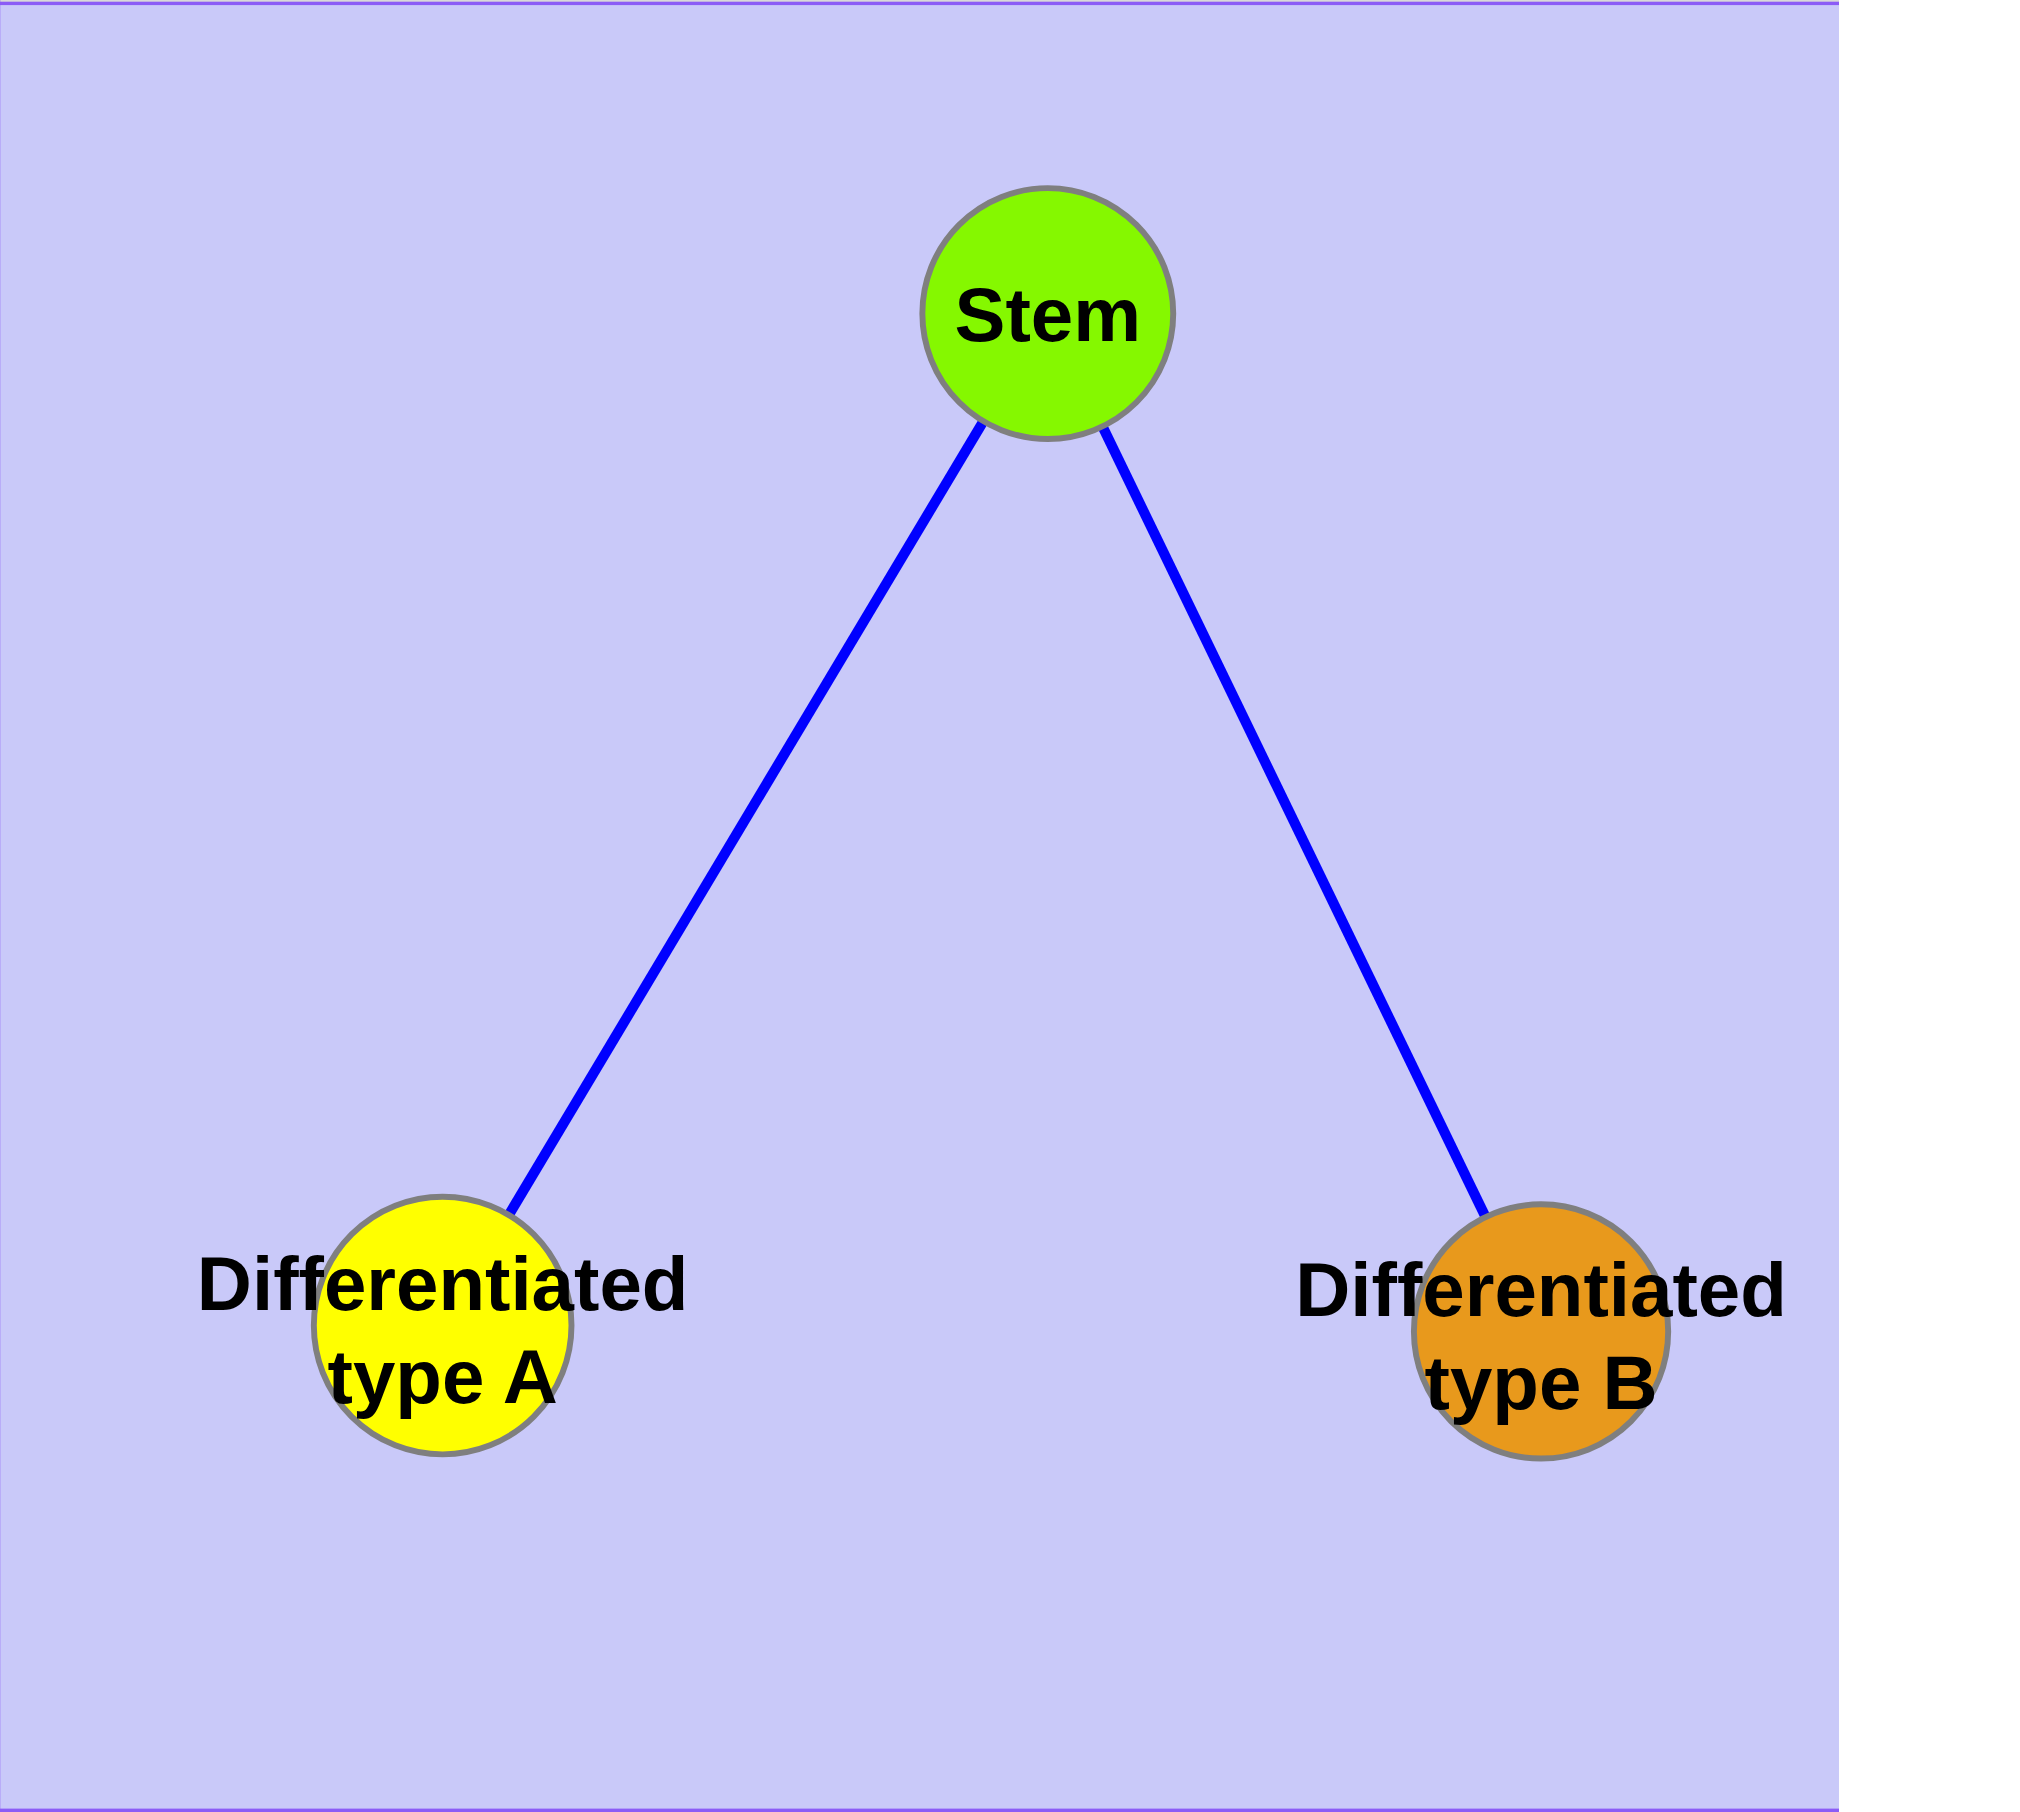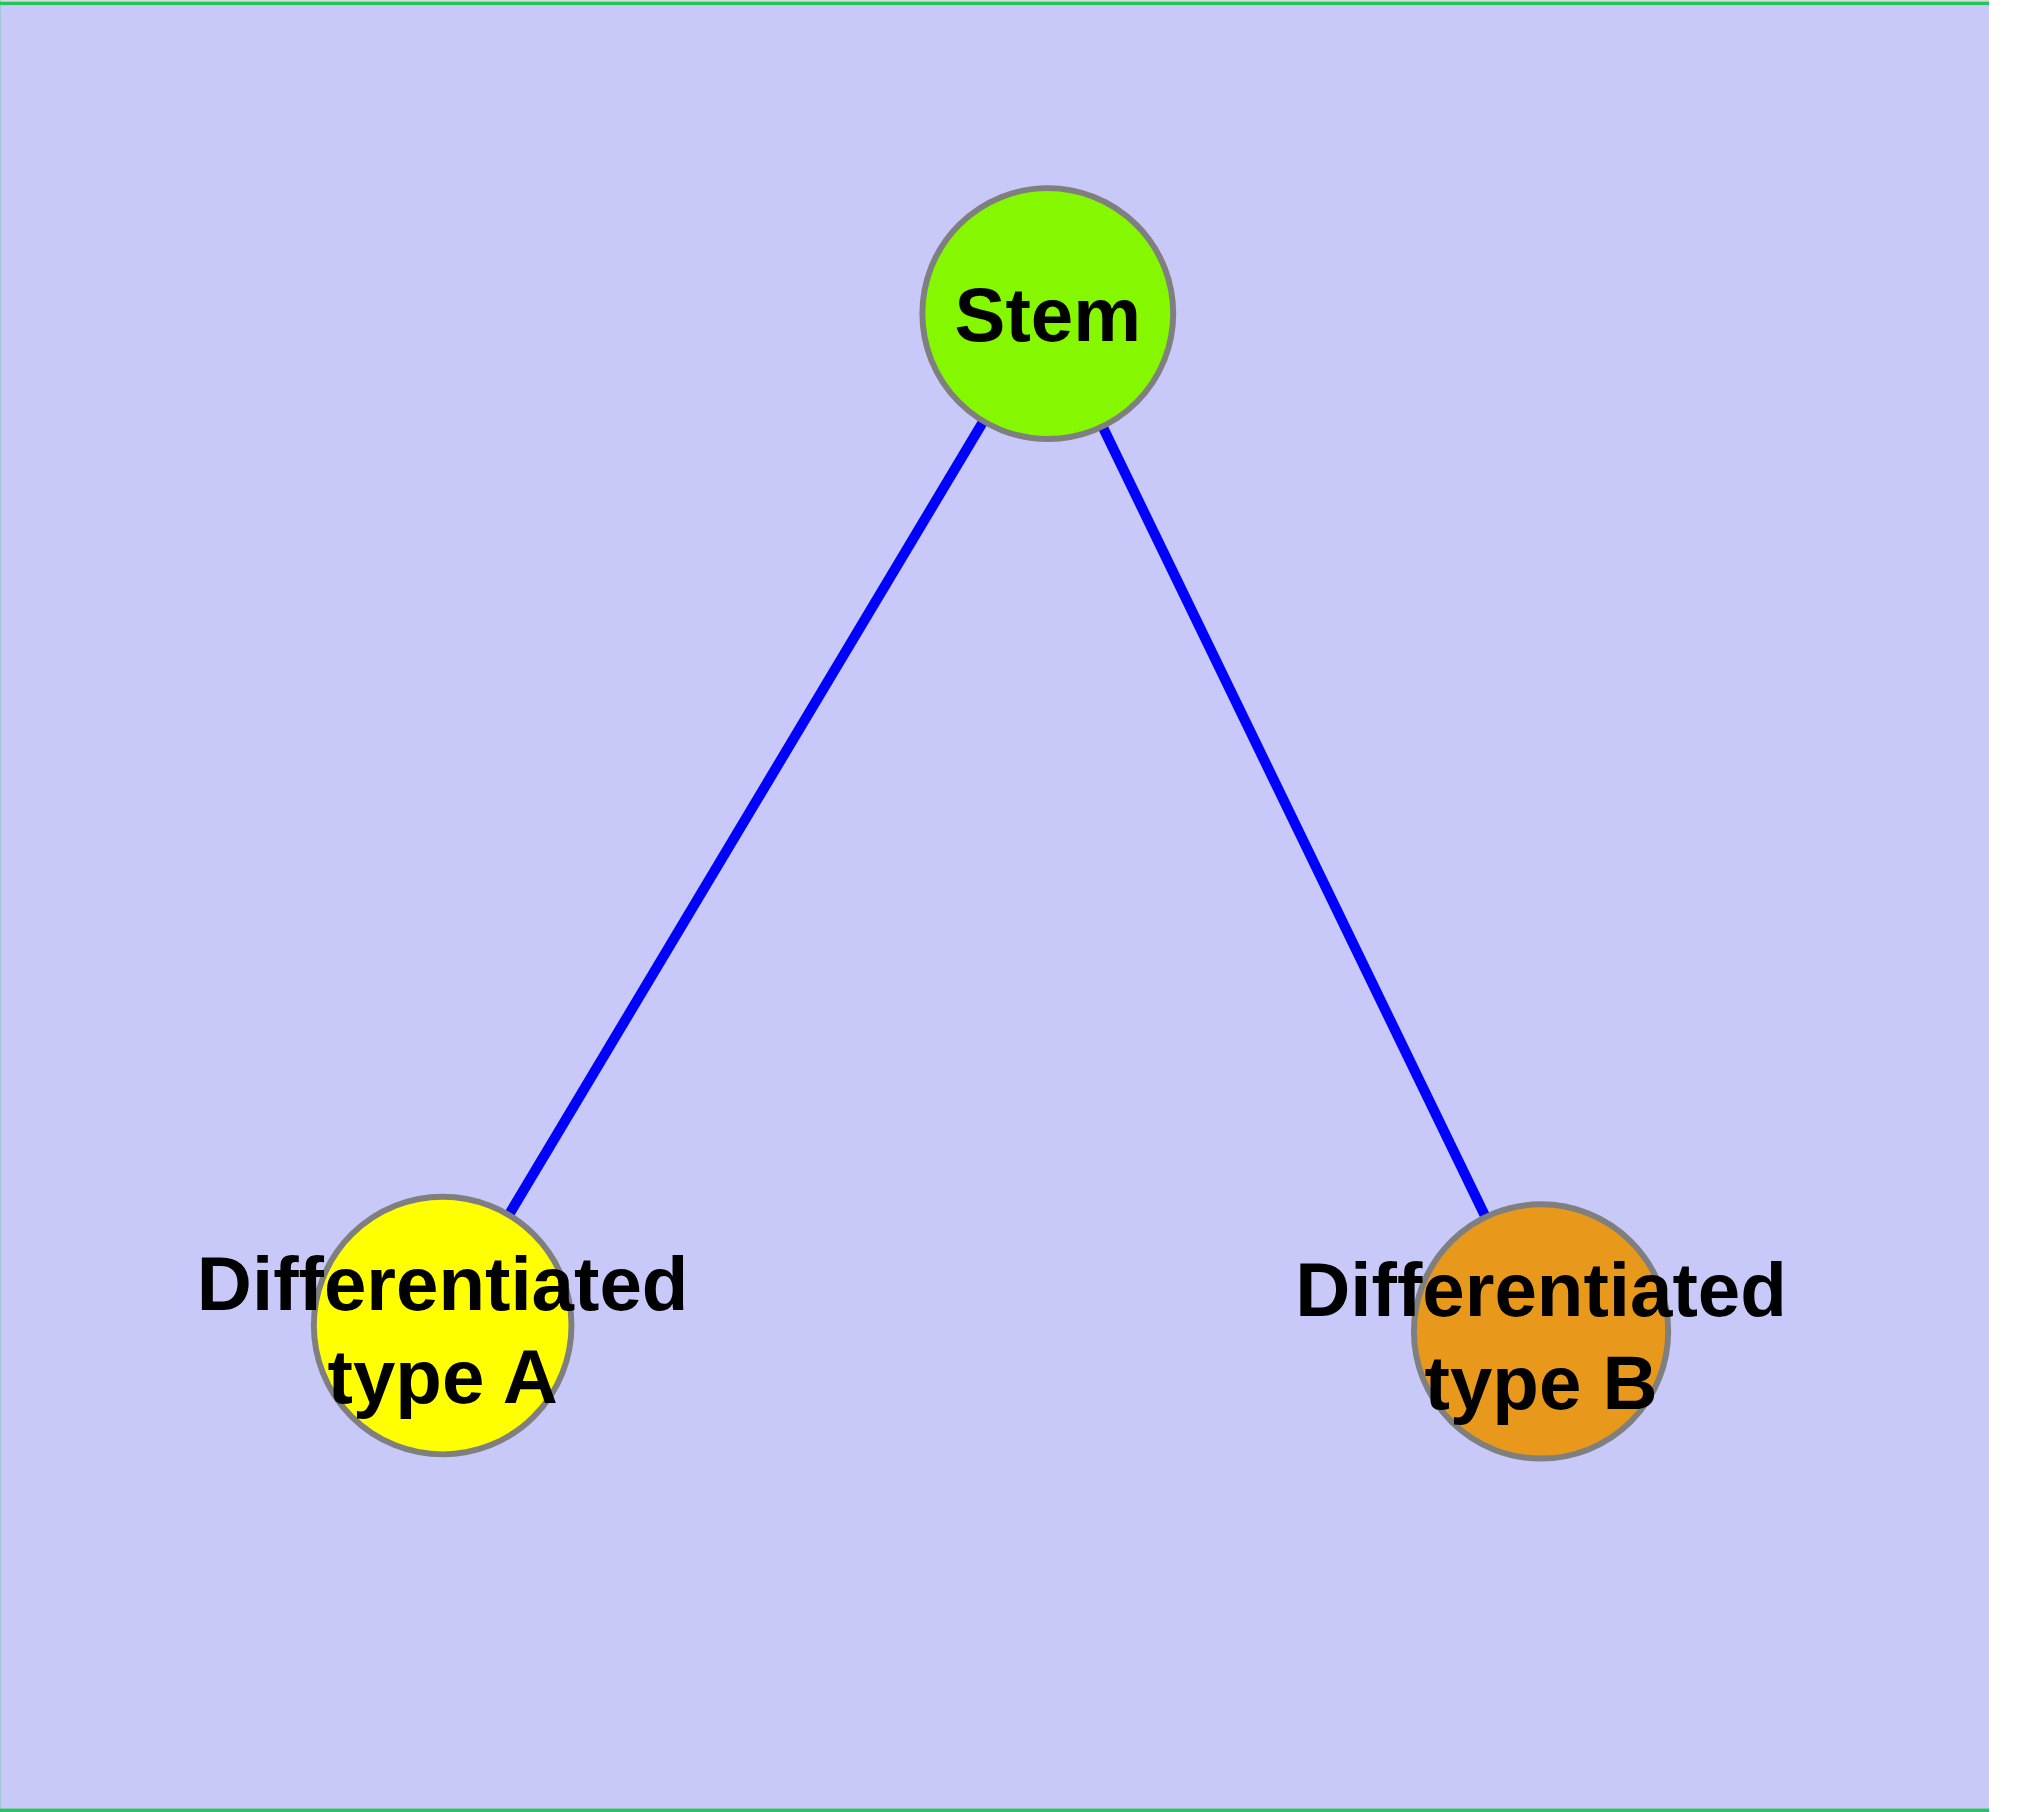--- a/index.html
+++ b/index.html
@@ -3,23 +3,23 @@
 <meta charset="utf-8">
 <style>
   html, body {
     margin: 0;
     padding: 0;
     background: #ffffff;
     font-family: "Liberation Sans", sans-serif;
   }
   .page {
     position: relative;
-    width: 1989px;
+    width: 1839px;
     height: 1812px;
-    background: #22c55e;
+    background: #8b5cf6;
     overflow: hidden;
   }
   .page svg {
     position: absolute;
     top: 0;
     left: 0;
     display: block;
   }
   .edge {
     fill: none;

